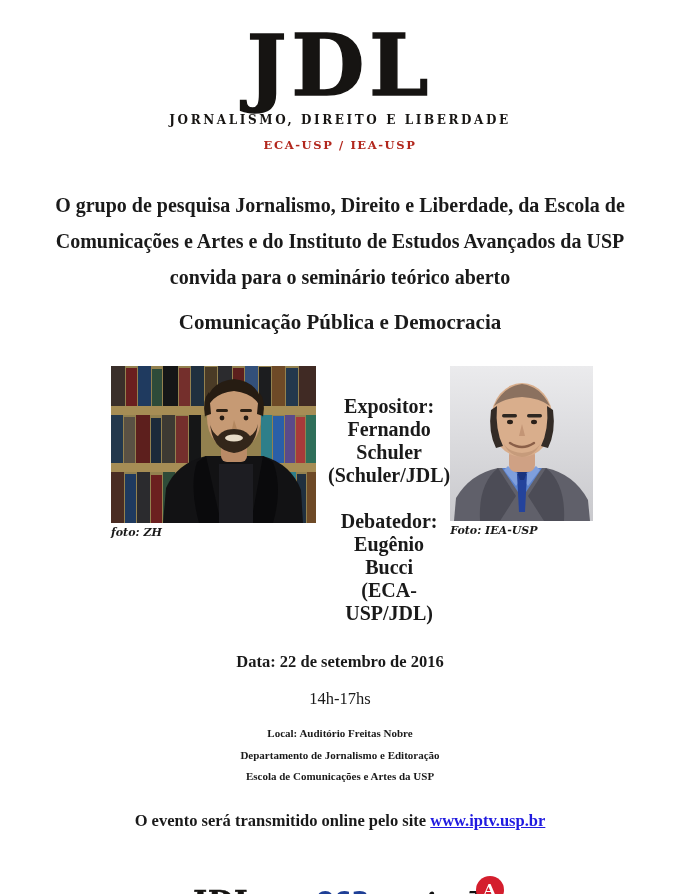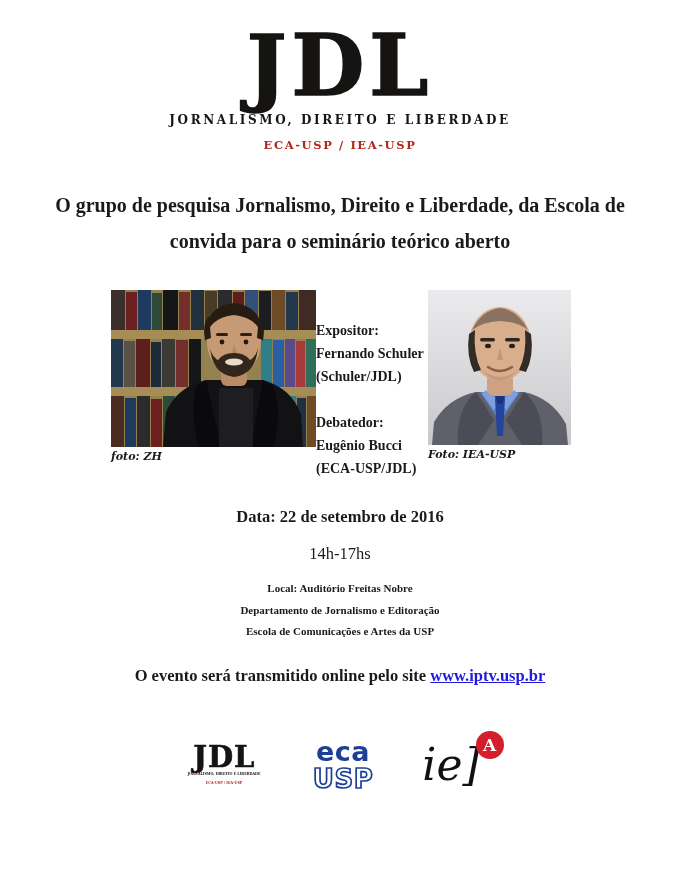--- a/index.html
+++ b/index.html
@@ -60,25 +60,26 @@
   .photo-frame svg { display: block; }
   .caption {
     margin-top: 3px;
     font-family: "DejaVu Serif", serif;
     font-weight: bold;
     font-size: 11px;
     color: #1a1a1a;
   }
   .speakers {
     flex: 1;
-    text-align: left;
-    font-weight: bold;
-    font-size: 14px;
+    text-align: center;
+    font-weight: bold;
+    font-size: 20px;
     line-height: 23px;
     padding-top: 29px;
+    margin-left: 12px;
   }
   .speakers .spacer { height: 23px; }
   
   .event-date { margin-top: 27px; font-weight: bold; font-size: 16.5px; }
   .event-time { margin-top: 17px; font-weight: normal; font-size: 16.5px; }
   .event-location { margin-top: 14px; font-weight: bold; font-size: 11px; line-height: 21.5px; }
   
   .streaming { margin-top: 23px; font-weight: bold; font-size: 16.5px; }
   .streaming a { color: var(--link_blue, #201ae0); text-decoration: underline; cursor: pointer; }
   
@@ -159,23 +160,25 @@
 <div class="poster">
 
   <header class="header">
     <div class="jdl-big">JDL</div>
     <div class="jdl-sub">JORNALISMO, DIREITO E LIBERDADE</div>
     <div class="jdl-aff">ECA-USP / IEA-USP</div>
   </header>
 
   <div class="intro">
     <div>O grupo de pesquisa Jornalismo, Direito e Liberdade, da Escola de</div>
+    <div>Comunicações e Artes e do Instituto de Estudos Avançados da USP</div>
     <div>convida para o seminário teórico aberto</div>
   </div>
 
+  <div class="title">Comunicação Pública e Democracia</div>
 
   <section class="photos-row">
 
     <figure>
       <div class="photo-frame">
         <svg width="205" height="157" viewBox="0 0 205 157">
 
           <rect width="205" height="157" fill="#93814f"></rect>
 
           <rect x="0" y="0" width="14" height="40" fill="#3a2f2a"></rect>

